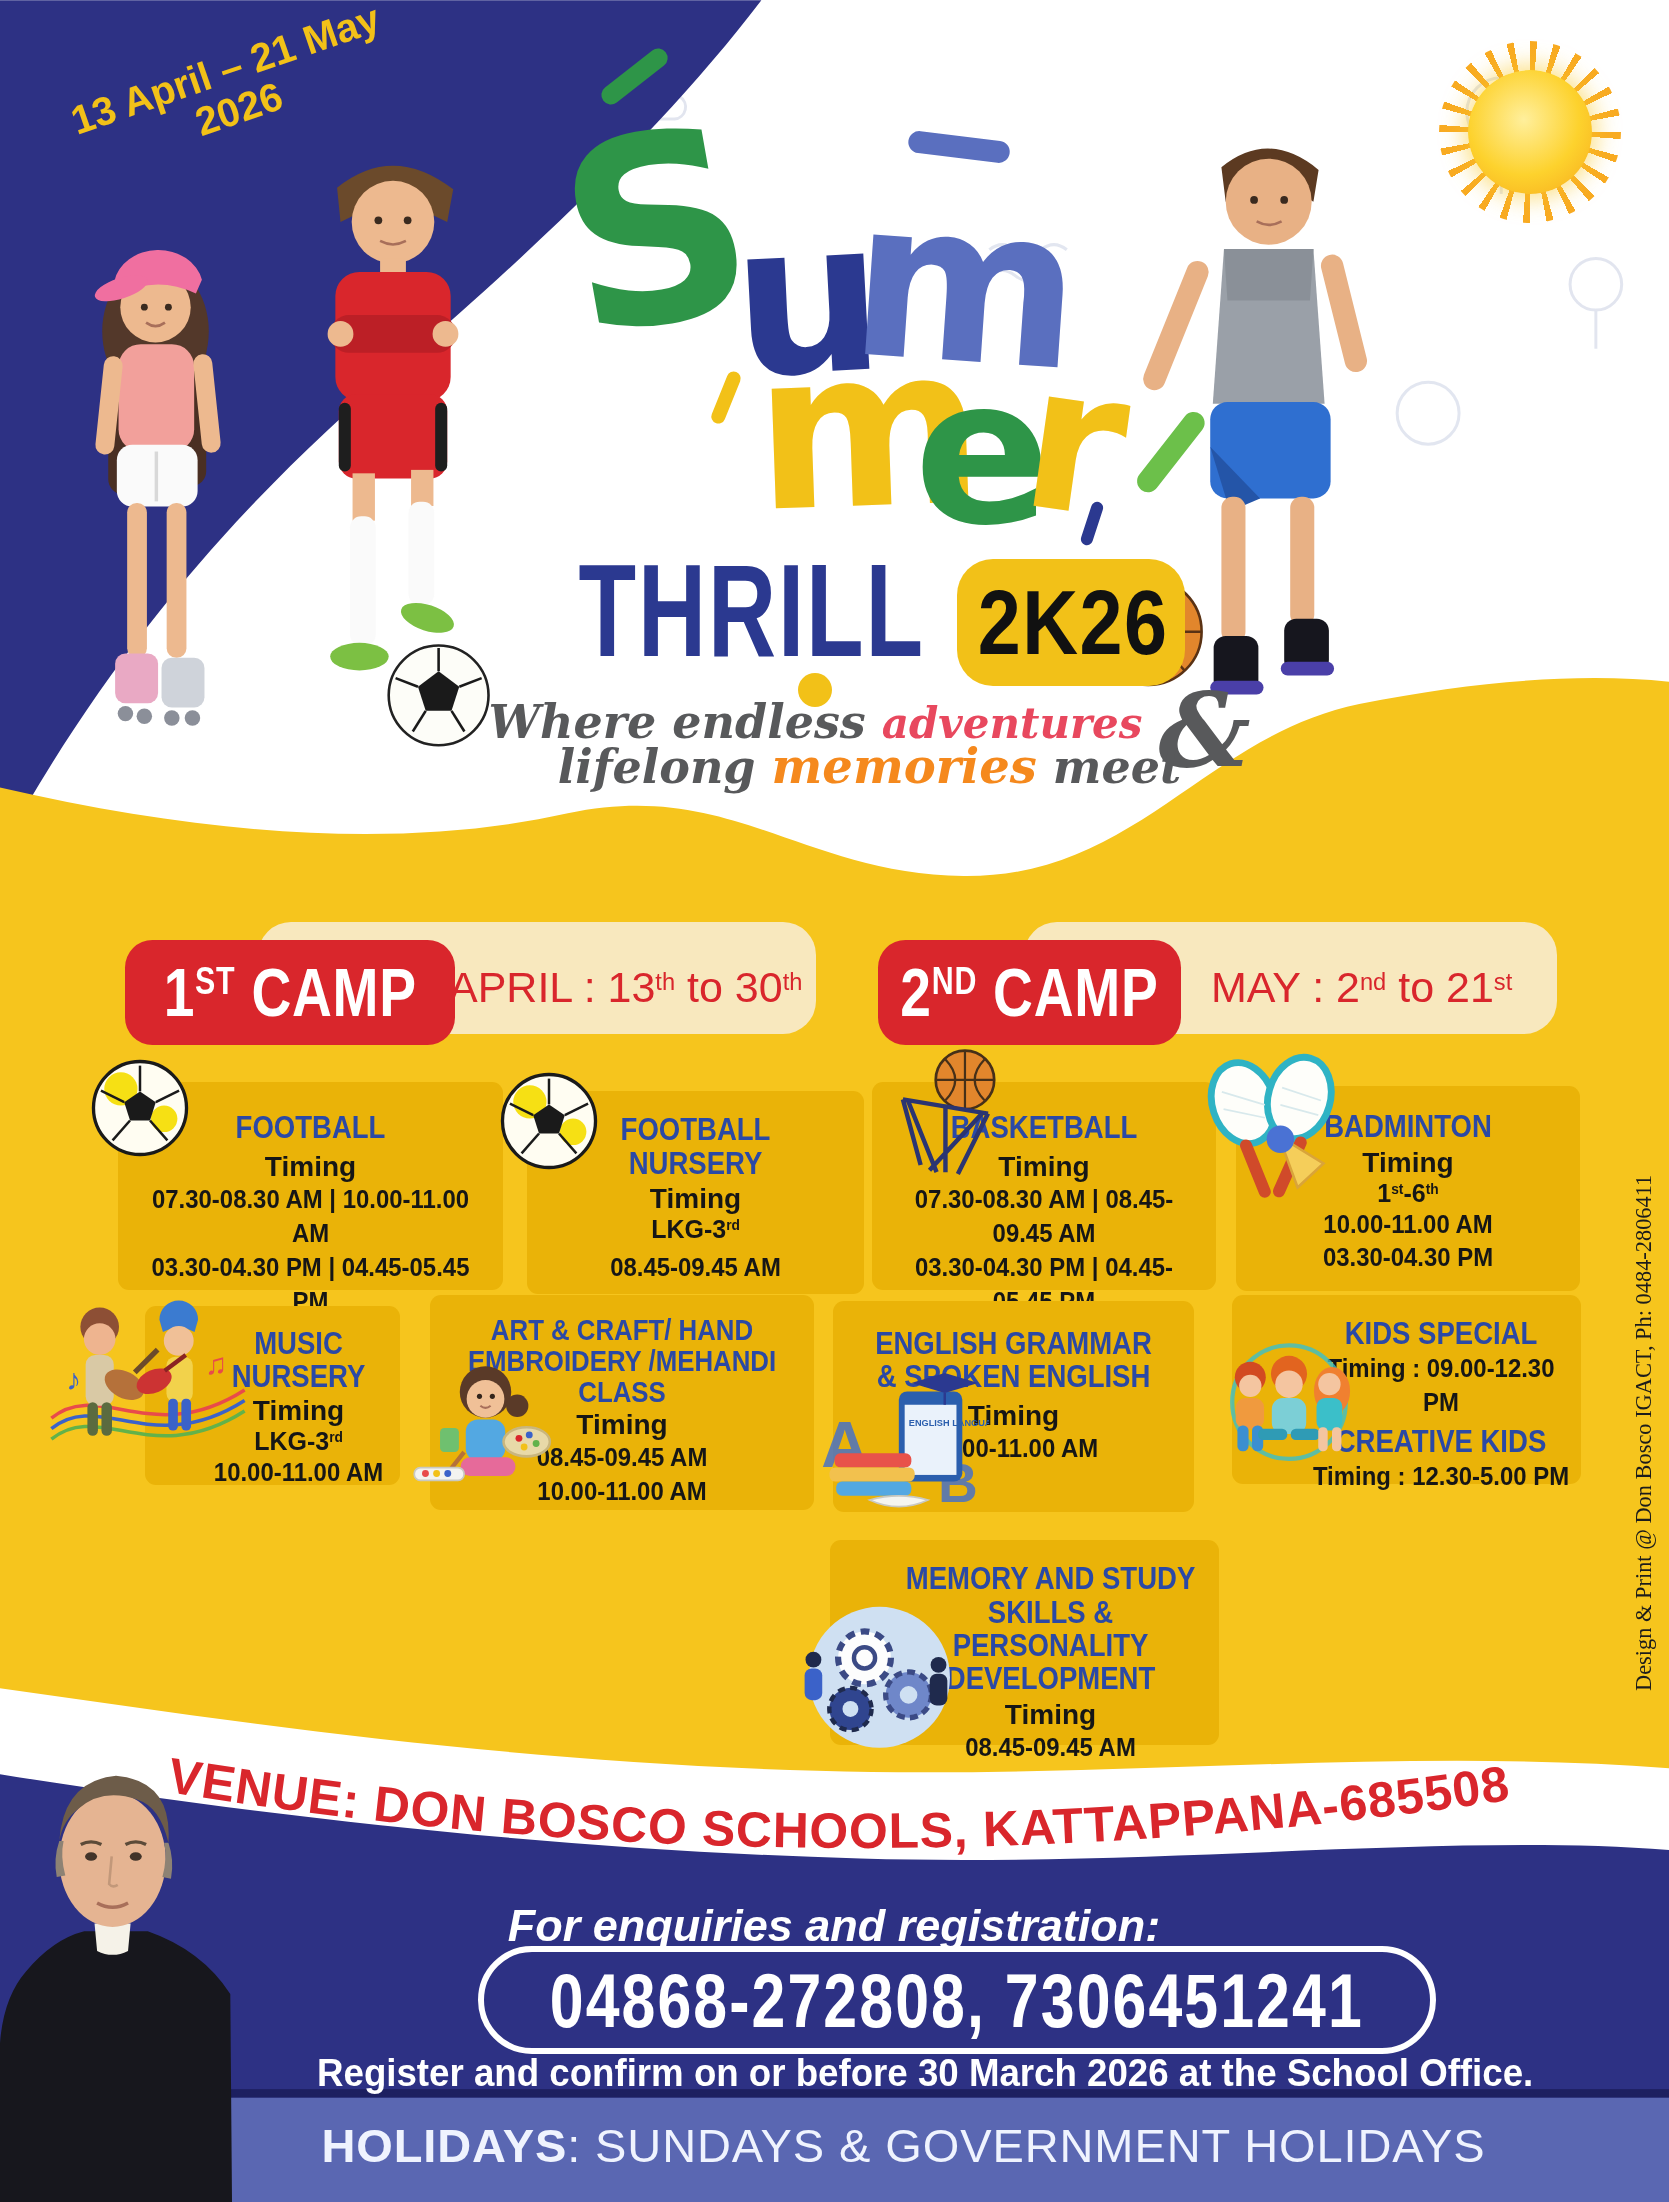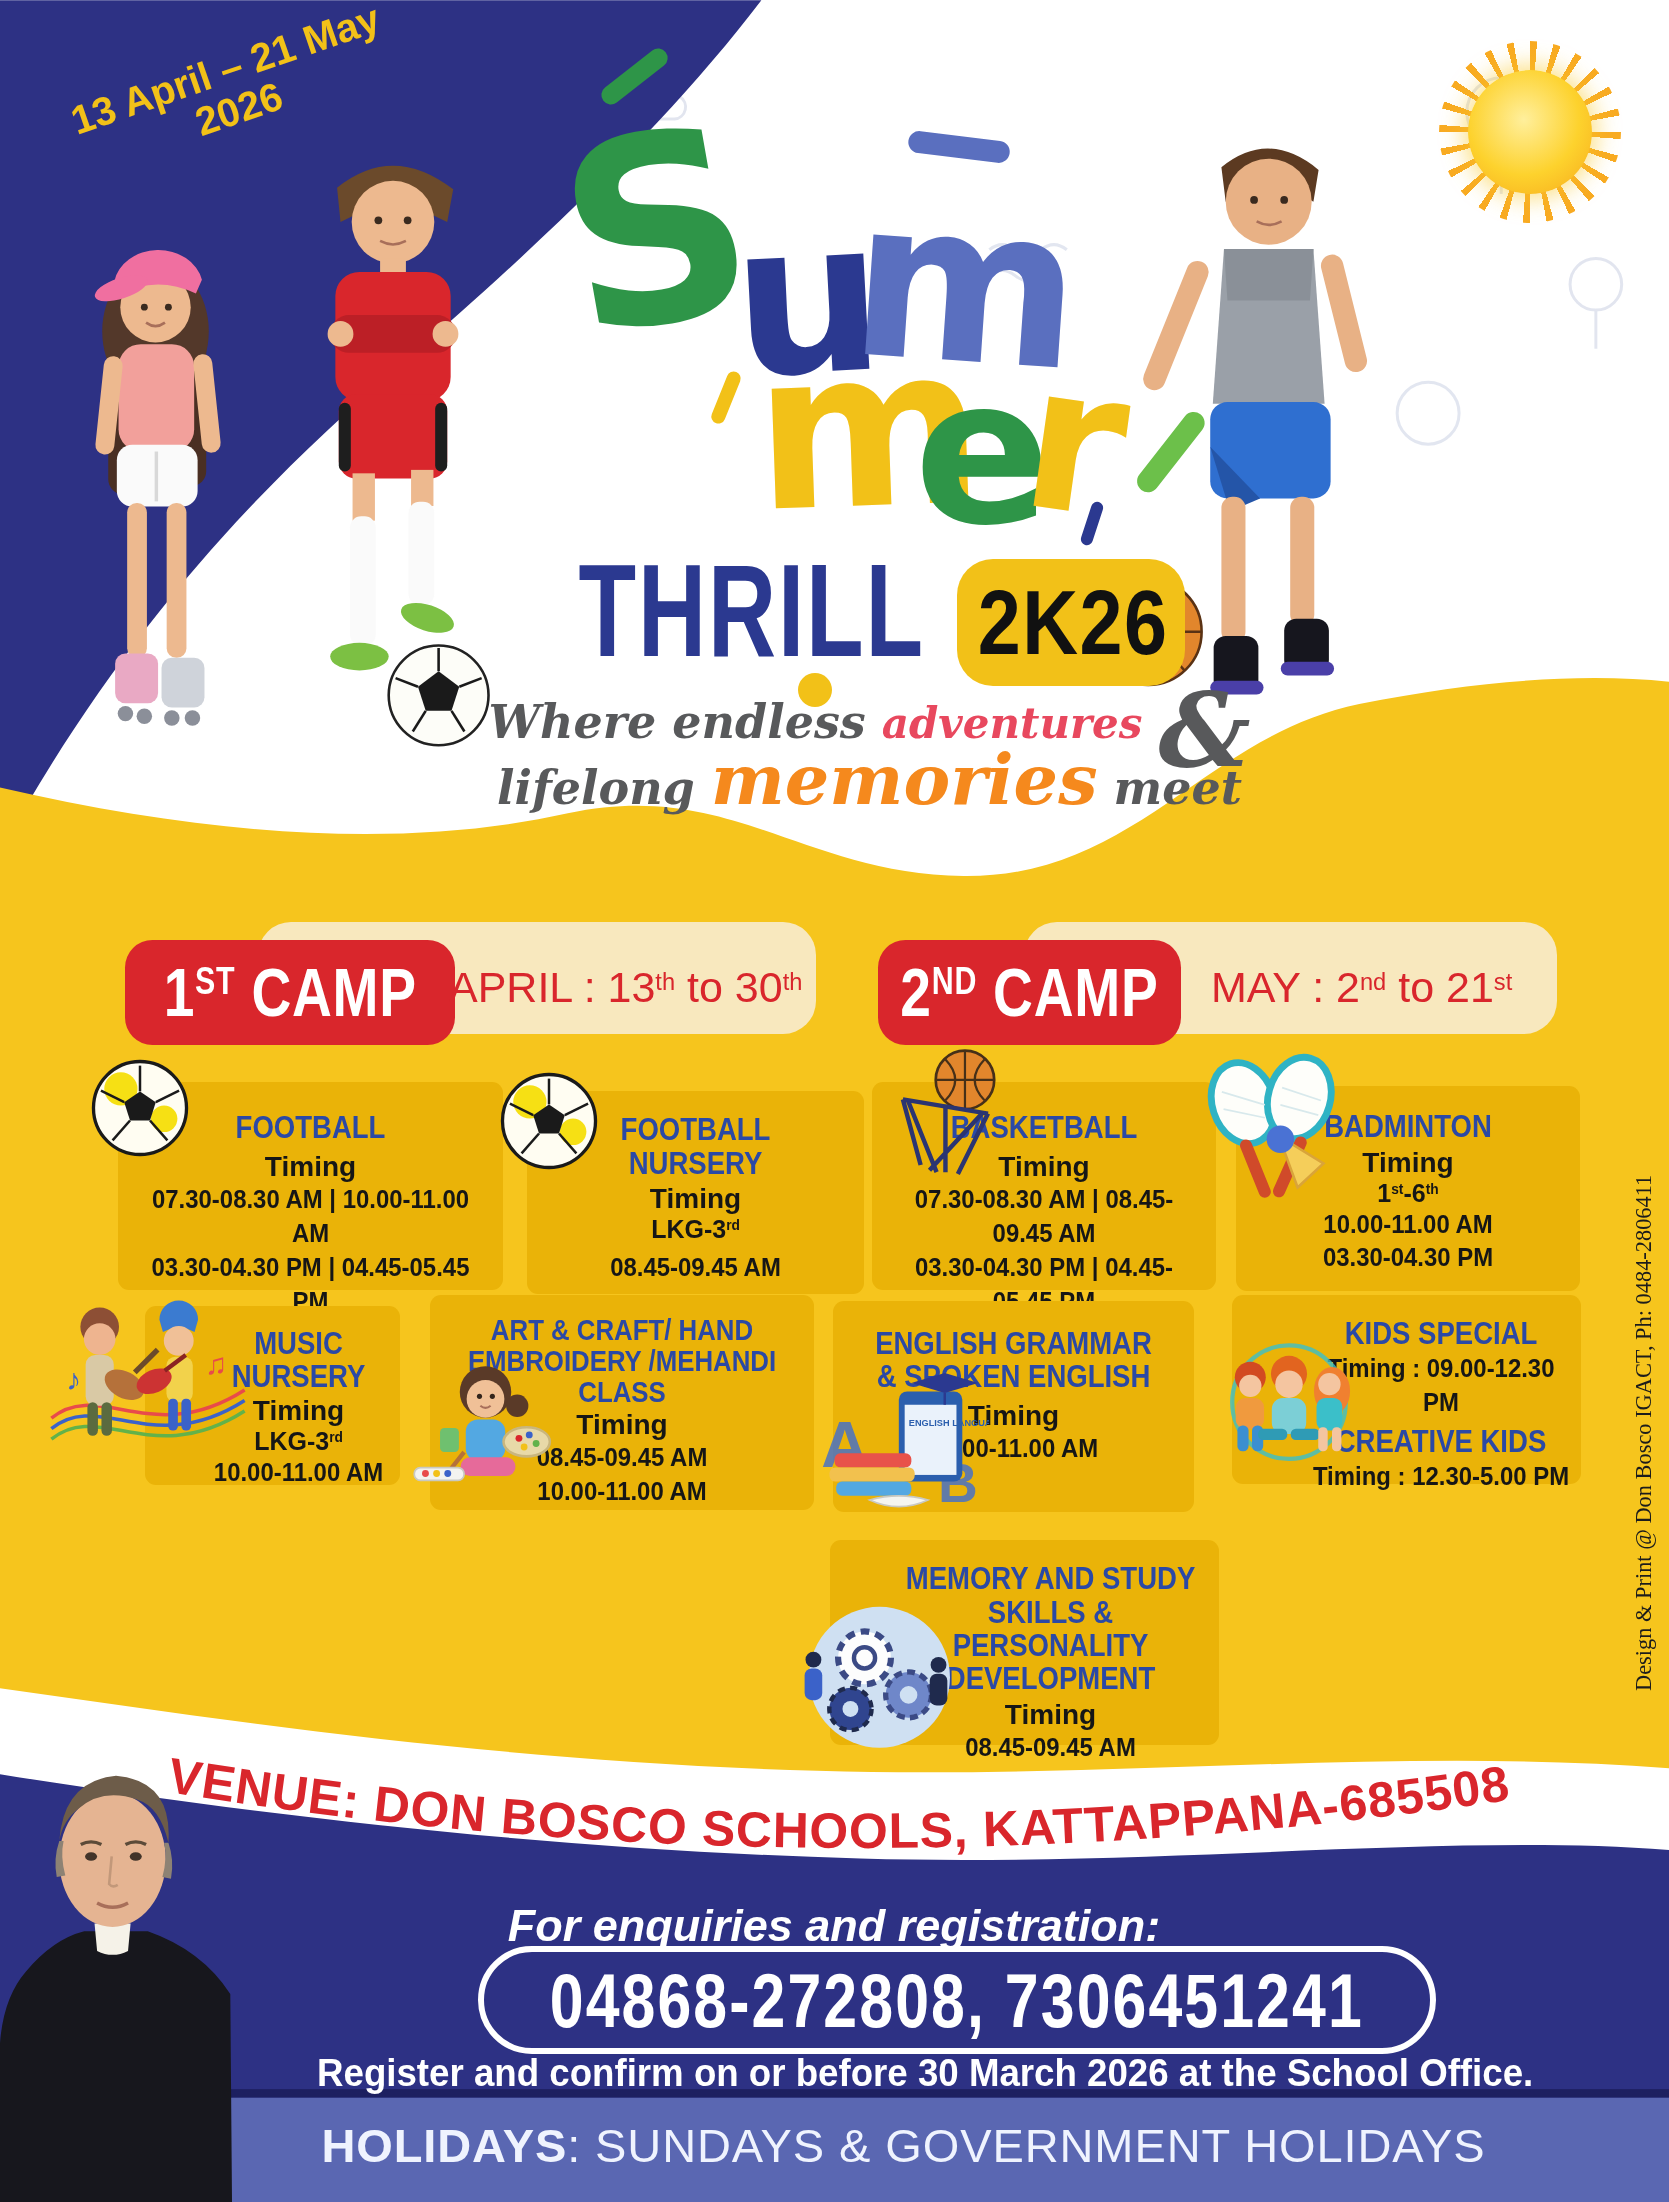--- a/index.html
+++ b/index.html
@@ -21,21 +21,21 @@
   .year-badge{left:957px;top:559px;width:228px;height:127px;background:#F2C118;border-radius:36px;
           display:flex;align-items:center;justify-content:flex-end;z-index:2;}
   .year-badge span{font-size:91px;font-weight:800;color:#111;transform:scaleX(.85);letter-spacing:1.7px;}
 
   
   .tag1{left:465px;top:671px;width:809px;text-align:center;color:#58595B;z-index:2;
         font-family:"DejaVu Serif",serif;font-style:italic;font-weight:700;font-size:46px;}
   .tag2{left:465px;top:738px;width:809px;text-align:center;color:#58595B;z-index:2;
         font-family:"DejaVu Serif",serif;font-style:italic;font-weight:700;font-size:46px;}
   .tag-adv{font-size:42px;color:#E8485E;}
-  .tag-mem{font-size:70px;color:#F5891D;}
+  .tag-mem{font-size:48px;color:#F5891D;}
   .tag-amp{font-size:102px;vertical-align:-29px;}
 
   
   .camp-bar{position:absolute;background:#F8E8BE;border-radius:33px;height:112px;z-index:1;}
   .camp-badge{position:absolute;background:#D9262C;border-radius:27.5px;height:105px;z-index:2;
               display:flex;align-items:center;justify-content:center;color:#fff;}
   .camp-badge .inner{transform:scaleX(.8);font-weight:800;font-size:69px;letter-spacing:0.9px;white-space:nowrap;}
   .camp-badge .bsup{font-size:38px;vertical-align:22.4px;}
   .camp-date{position:absolute;color:#D9262C;font-weight:400;font-size:43px;z-index:2;white-space:nowrap;margin-top:8px;}
   .camp-date .sp{font-size:55%;vertical-align:12px;}

